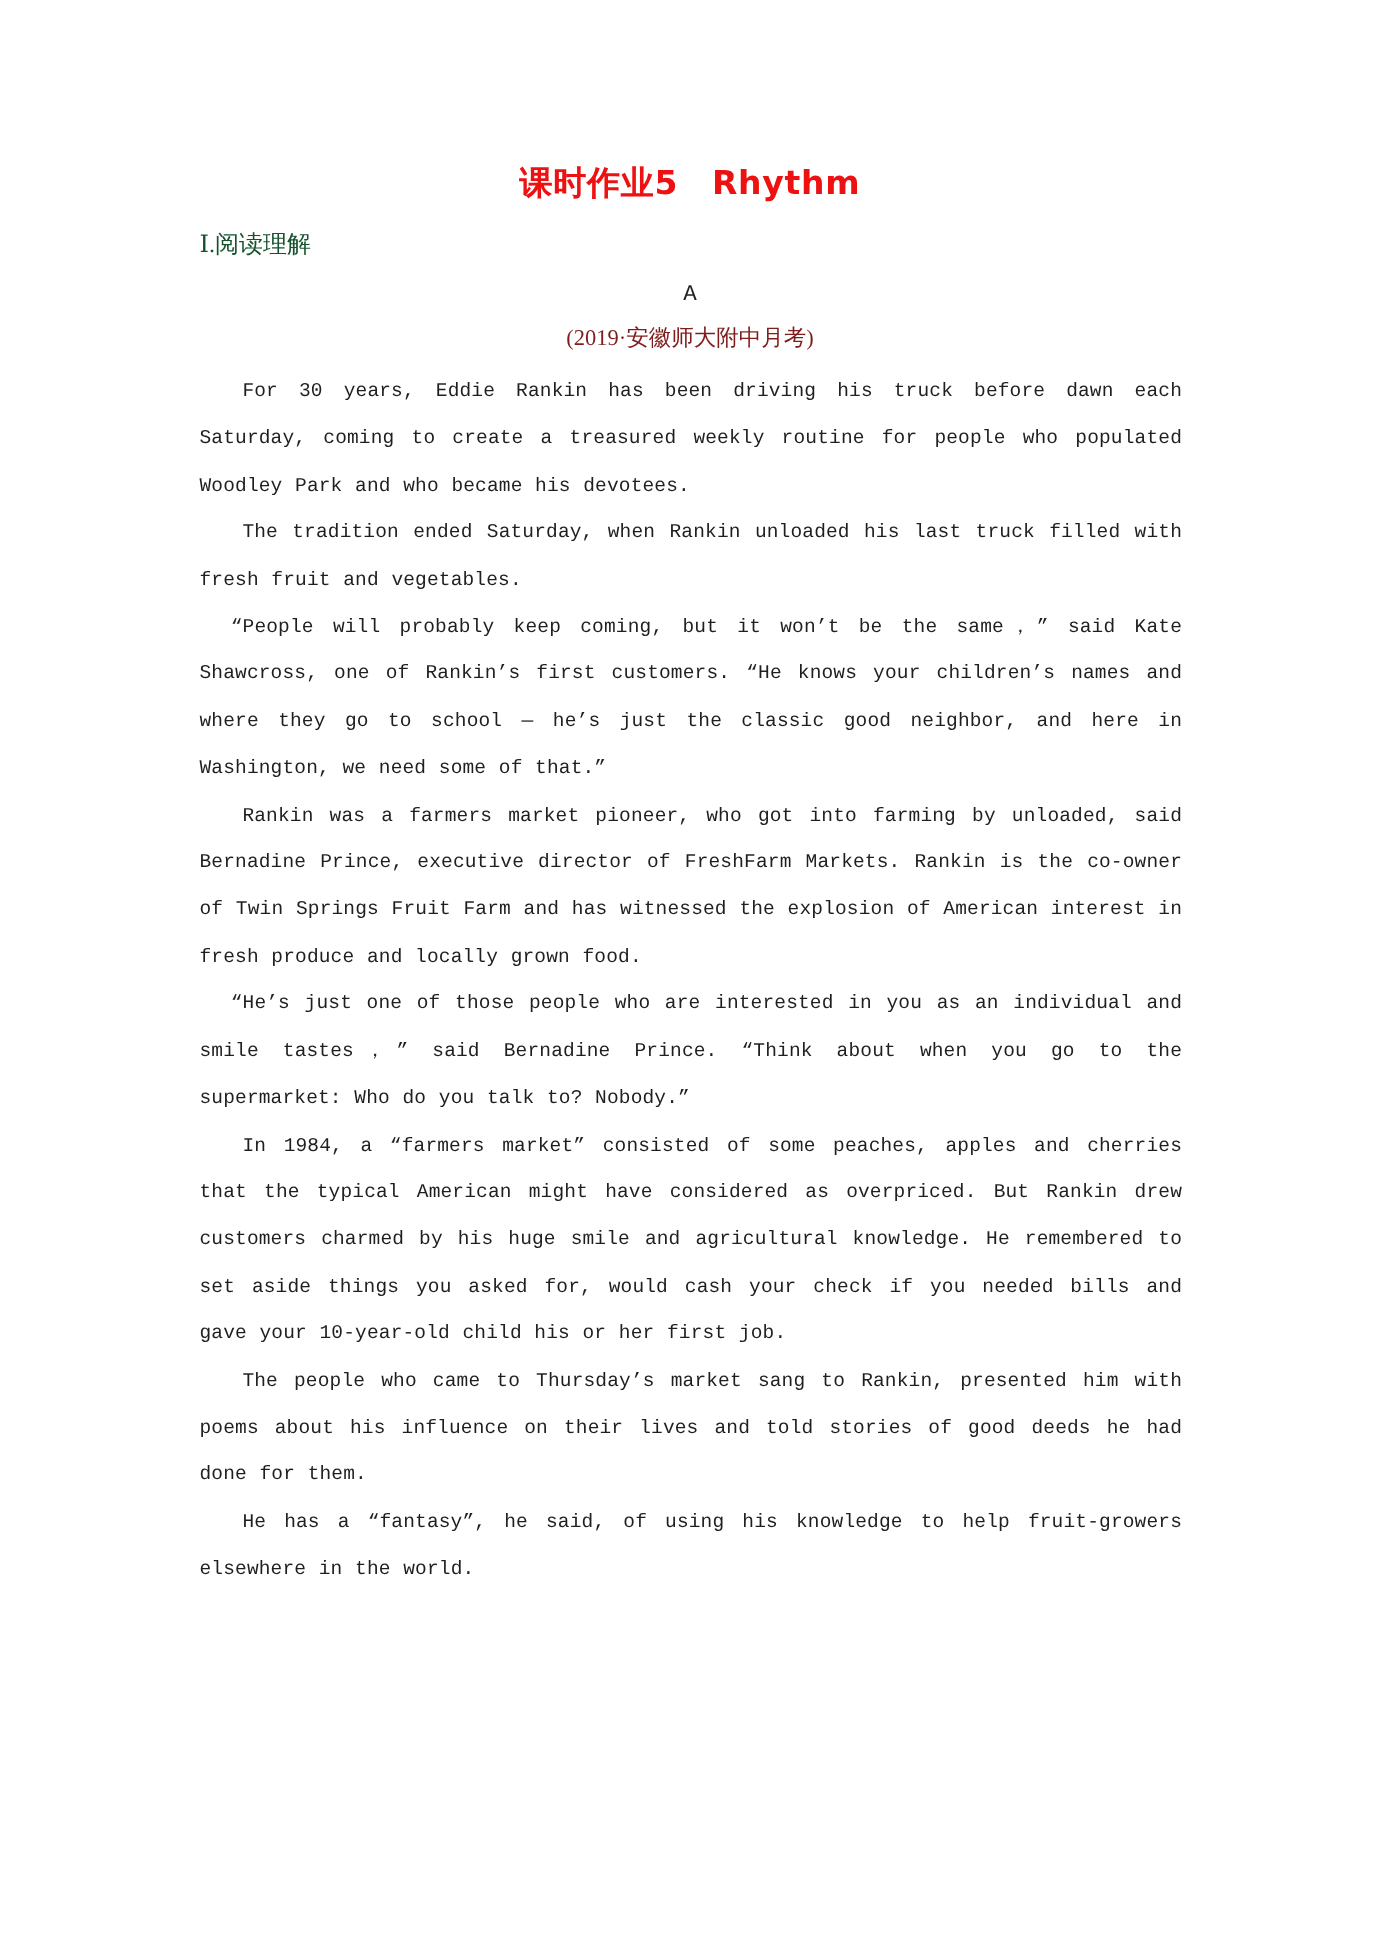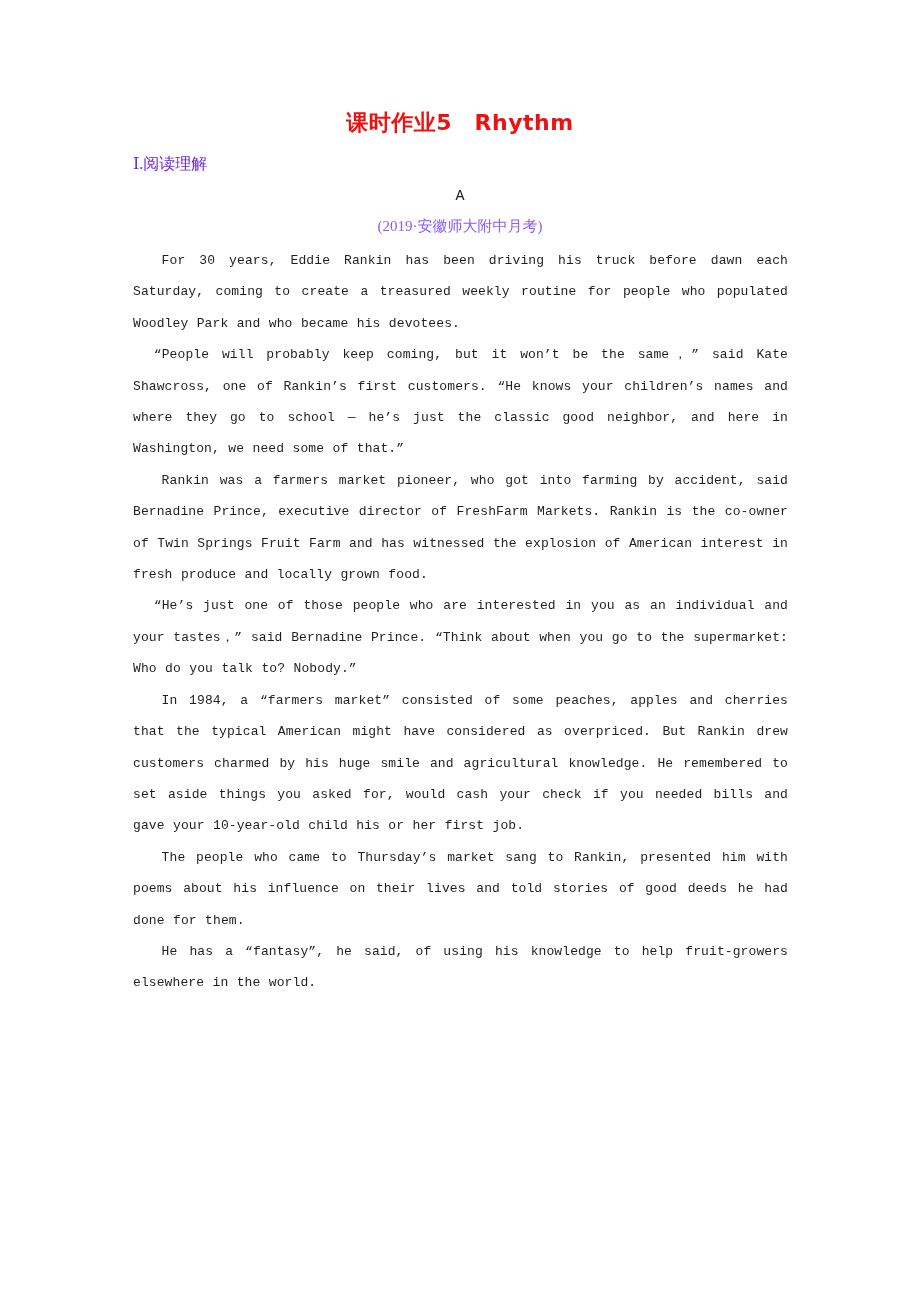--- a/index.html
+++ b/index.html
@@ -44,21 +44,21 @@
     white-space: pre;
   }
 
   .section-label {
     position: absolute;
     left: 133px;
     top: 152px;
     font-family: "Liberation Serif", "DejaVu Serif", serif;
     font-size: 16px;
     line-height: 24px;
-    color: #6d28d9;
+    color: #14532d;
     white-space: pre;
   }
 
   .passage-letter {
     position: absolute;
     left: 0;
     top: 186px;
     width: 920px;
     text-align: center;
     font-family: "Liberation Mono", "DejaVu Sans Mono", monospace;
@@ -69,21 +69,21 @@
 
   .source-line {
     position: absolute;
     left: 0;
     top: 214px;
     width: 920px;
     text-align: center;
     font-family: "Liberation Serif", "DejaVu Serif", serif;
     font-size: 15px;
     line-height: 24px;
-    color: #8b5cf6;
+    color: #7f1d1d;
     white-space: pre;
   }
 
   
   .body-text {
     position: absolute;
     left: 133px;
     top: 245px;
     width: 655px;
   }
@@ -122,21 +122,22 @@
   <div class="doc-title">课时作业5　Rhythm</div>
 
   <div class="section-label">Ⅰ.阅读理解</div>
 
   <div class="passage-letter">A</div>
 
   <div class="source-line">(2019·安徽师大附中月考)</div>
 
   <div class="body-text">
     <p class="para indent">For 30 years, Eddie Rankin has been driving his truck before dawn each Saturday, coming to create a treasured weekly routine for people who populated Woodley Park and who became his devotees.</p>
+    <p class="para indent">The tradition ended Saturday, when Rankin unloaded his last truck filled with fresh fruit and vegetables.</p>
     <p class="para indent-q">“People will probably keep coming, but it won’t be the same，” said Kate Shawcross, one of Rankin’s first customers. “He knows your children’s names and where they go to school — he’s just the classic good neighbor, and here in Washington, we need some of that.”</p>
-    <p class="para indent">Rankin was a farmers market pioneer, who got into farming by accident, said Bernadine Prince, executive director of FreshFarm Markets. Rankin is the co-owner of Twin Springs Fruit Farm and has witnessed the explosion of American interest in fresh produce and locally grown food.</p>
-    <p class="para indent-q">“He’s just one of those people who are interested in you as an individual and your tastes，” said Bernadine Prince. “Think about when you go to the supermarket: Who do you talk to? Nobody.”</p>
+    <p class="para indent">Rankin was a farmers market pioneer, who got into farming by unloaded, said Bernadine Prince, executive director of FreshFarm Markets. Rankin is the co-owner of Twin Springs Fruit Farm and has witnessed the explosion of American interest in fresh produce and locally grown food.</p>
+    <p class="para indent-q">“He’s just one of those people who are interested in you as an individual and smile tastes，” said Bernadine Prince. “Think about when you go to the supermarket: Who do you talk to? Nobody.”</p>
     <p class="para indent">In 1984, a “farmers market” consisted of some peaches, apples and cherries that the typical American might have considered as overpriced. But Rankin drew customers charmed by his huge smile and agricultural knowledge. He remembered to set aside things you asked for, would cash your check if you needed bills and gave your 10-year-old child his or her first job.</p>
     <p class="para indent">The people who came to Thursday’s market sang to Rankin, presented him with poems about his influence on their lives and told stories of good deeds he had done for them.</p>
     <p class="para indent">He has a “fantasy”, he said, of using his knowledge to help fruit-growers elsewhere in the world.</p>
   </div>
 
 </div>
 
 </body></html>

